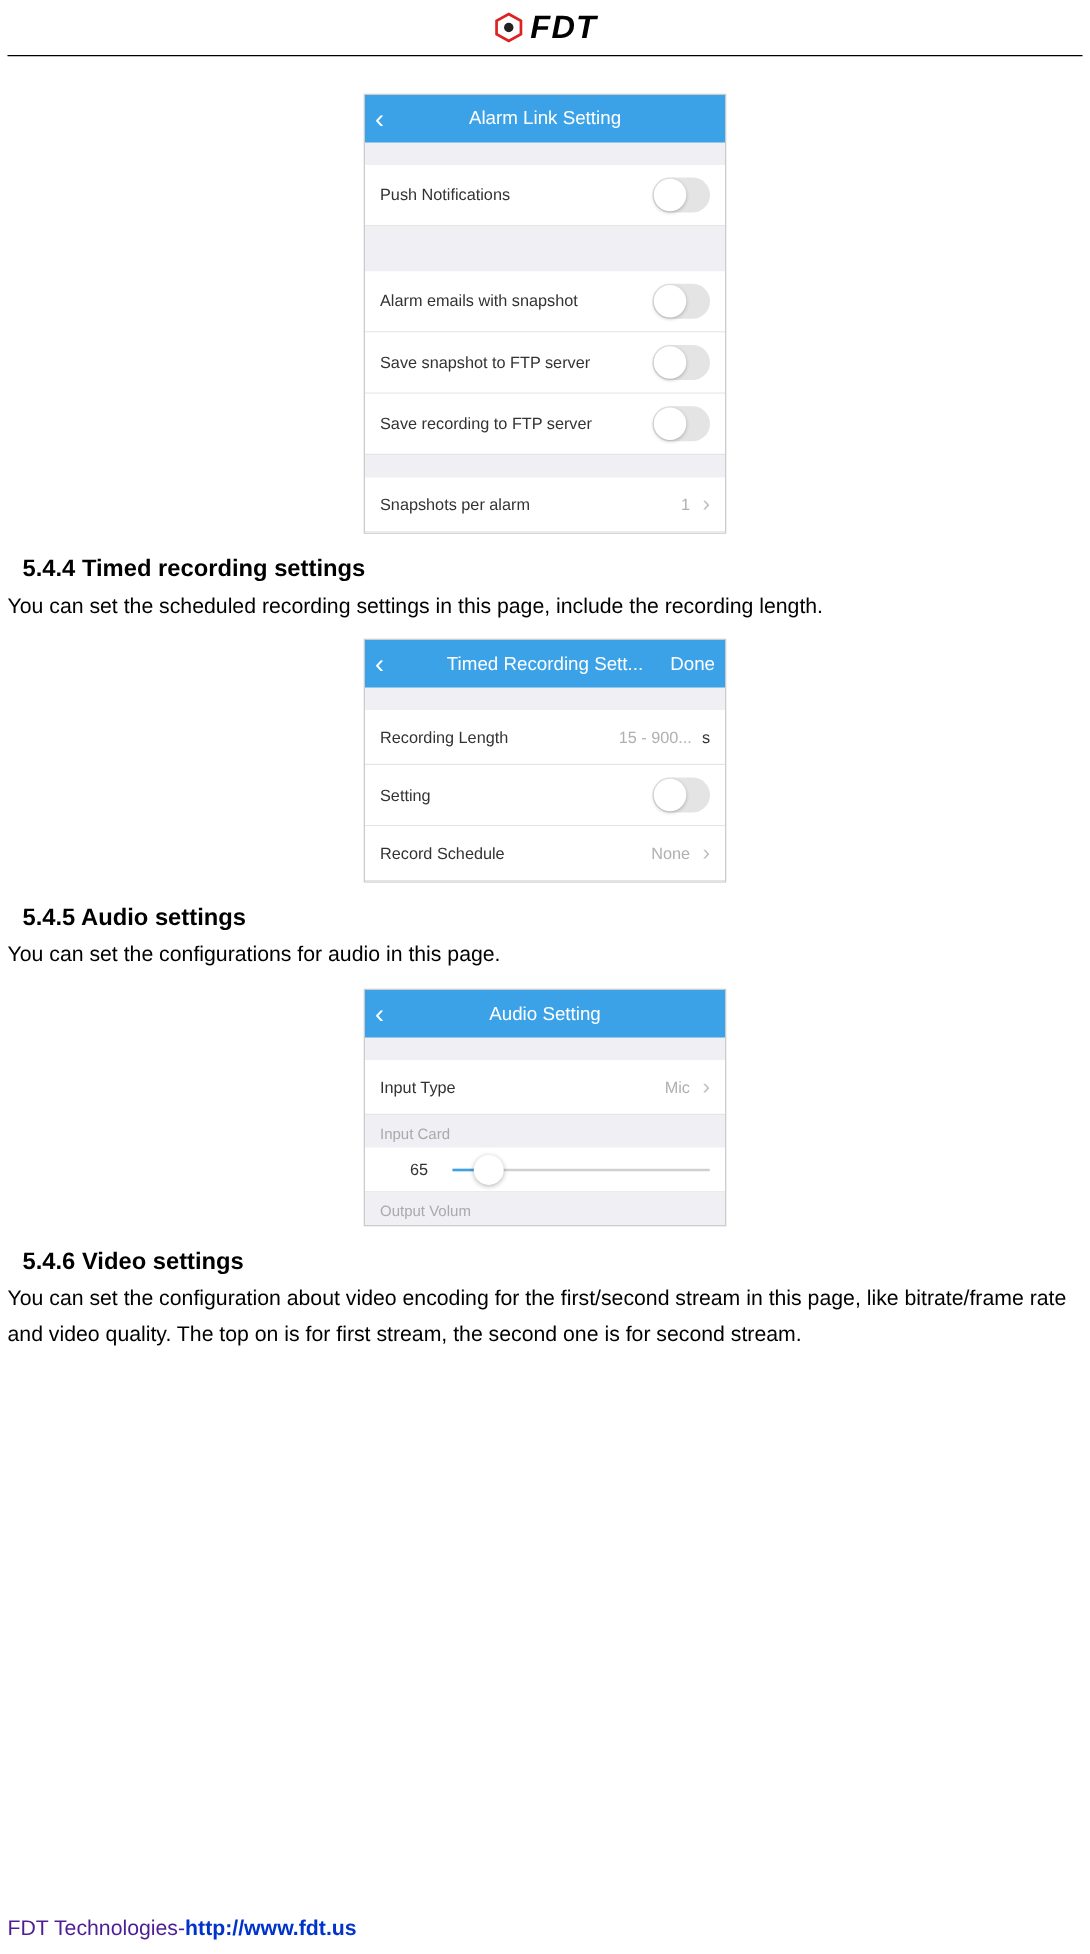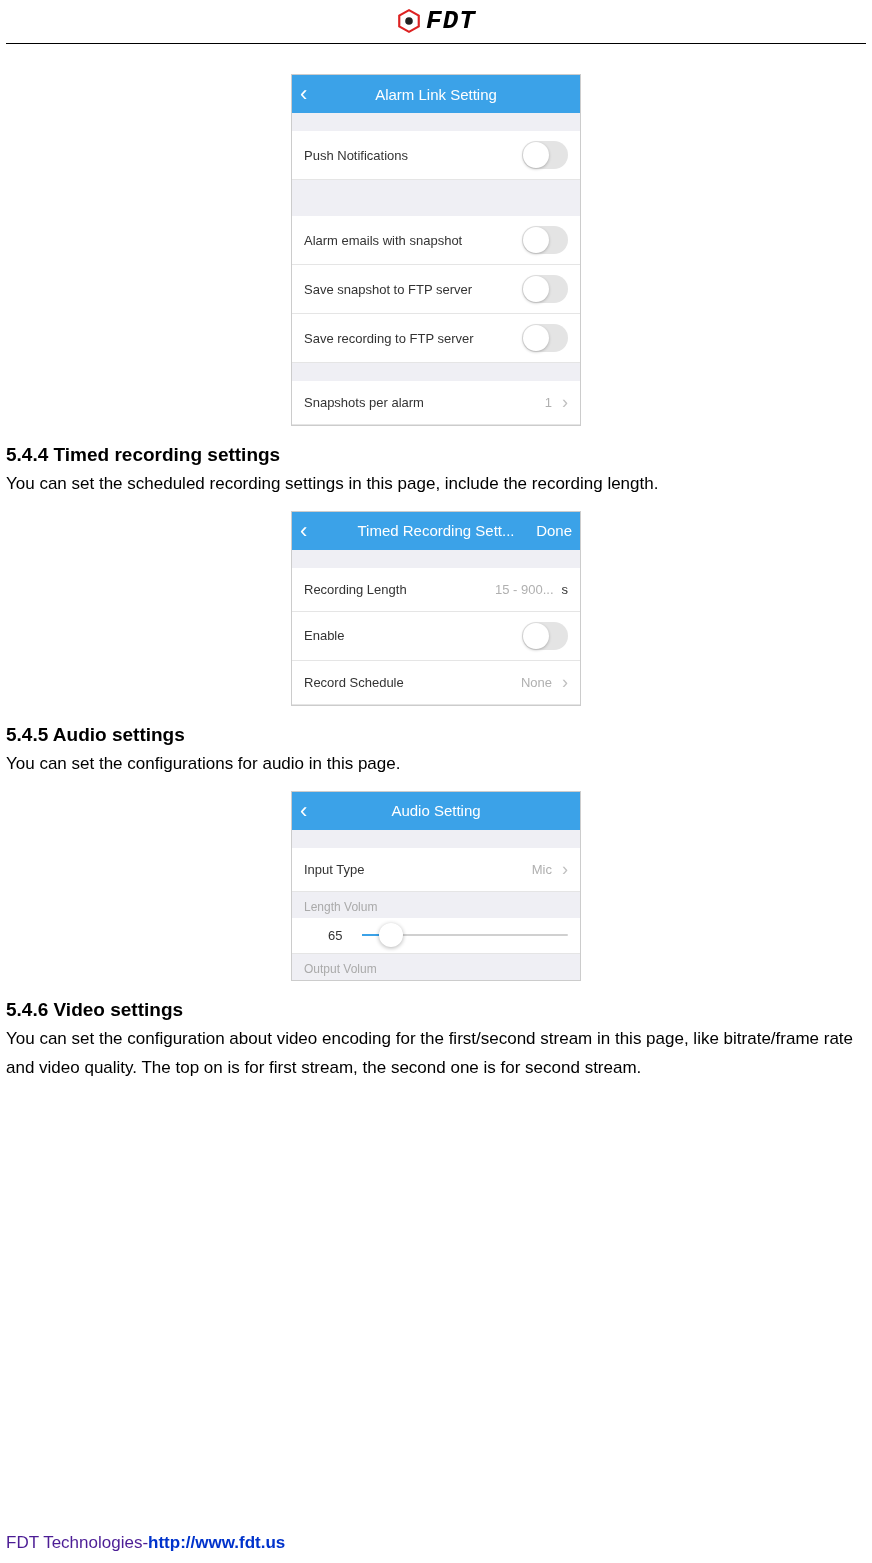--- a/index.html
+++ b/index.html
@@ -9,21 +9,20 @@
       background: #fff;
       color: #000;
       position: relative;
       min-height: 1563px;
     }
     .page-header {
       border-bottom: 1px solid #000;
       padding: 6px 0 4px 0;
       text-align: center;
       margin: 0 6px;
-      font-family: Liberation Mono, monospace;
     }
     .logo {
       display: inline-flex;
       align-items: center;
       gap: 4px;
       font-weight: bold;
       font-style: italic;
       font-size: 26px;
       letter-spacing: 1px;
     }
@@ -128,21 +127,21 @@
       background: #fff;
       box-shadow: 0 1px 4px rgba(0,0,0,0.3);
       top: -11px;
       transform: translateX(-50%);
       cursor: pointer;
     }
     .slider-value { color: #333; min-width: 24px; margin-left: 24px; }
     h2.section-heading {
       font-size: 19px;
       font-weight: bold;
-      margin: 18px 0 4px 0;
+      margin: 18px 0 4px 12px;
     }
     p.section-text {
       font-size: 17px;
       line-height: 1.7;
       margin-bottom: 12px;
     }
     .shot1 { margin-top: 30px; margin-bottom: 8px; }
     .footer {
       position: absolute;
       bottom: 10px;
@@ -208,21 +207,21 @@
       <span class="nav-title">Timed Recording Sett...</span>
       <span class="nav-done">Done</span>
     </div>
     <div class="section-gap"></div>
     <div class="row">
       <span class="label">Recording Length</span>
       <span class="value">15 - 900...</span>
       <span class="unit">s</span>
     </div>
     <div class="row">
-      <span class="label">Enable</span>
+      <span class="label">Setting</span>
       <span class="toggle"></span>
     </div>
     <div class="row">
       <span class="label">Record Schedule</span>
       <span class="value">None</span>
       <span class="chevron">›</span>
     </div>
   </div>
 
   <h2 class="section-heading">5.4.5 Audio settings</h2>
@@ -232,21 +231,21 @@
     <div class="nav-bar">
       <span class="nav-back">‹</span>
       <span class="nav-title">Audio Setting</span>
     </div>
     <div class="section-gap"></div>
     <div class="row">
       <span class="label">Input Type</span>
       <span class="value">Mic</span>
       <span class="chevron">›</span>
     </div>
-    <div class="section-label">Length Volum</div>
+    <div class="section-label">Input Card</div>
     <div class="slider-row">
       <span class="slider-value">65</span>
       <div class="slider-track">
         <div class="slider-fill" style="width:14%"></div>
         <div class="slider-thumb" style="left:14%"></div>
       </div>
     </div>
     <div class="section-label">Output Volum</div>
   </div>
 

